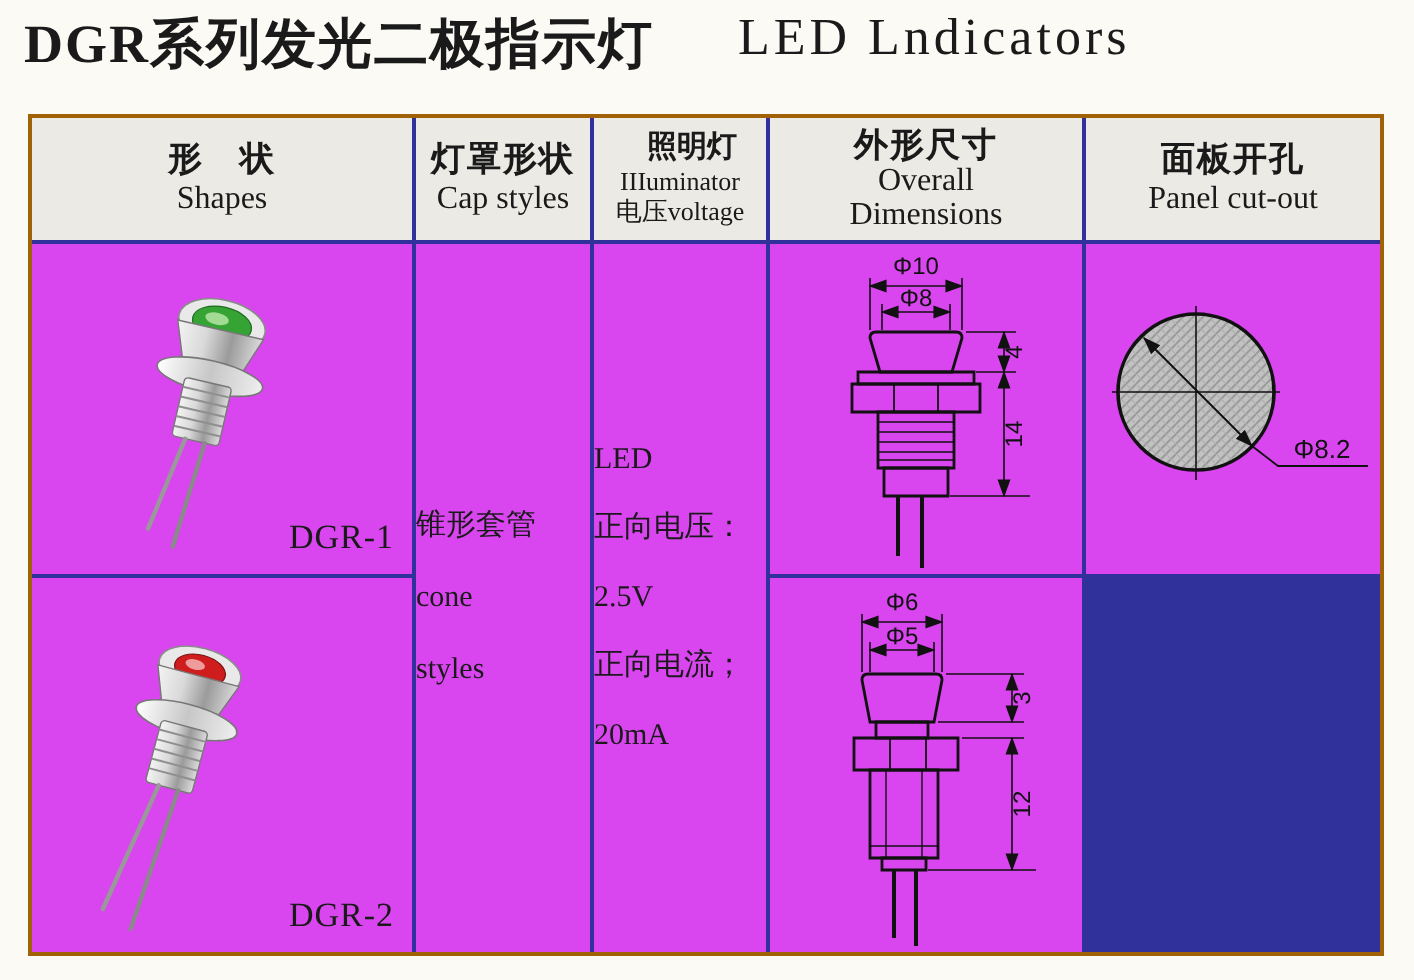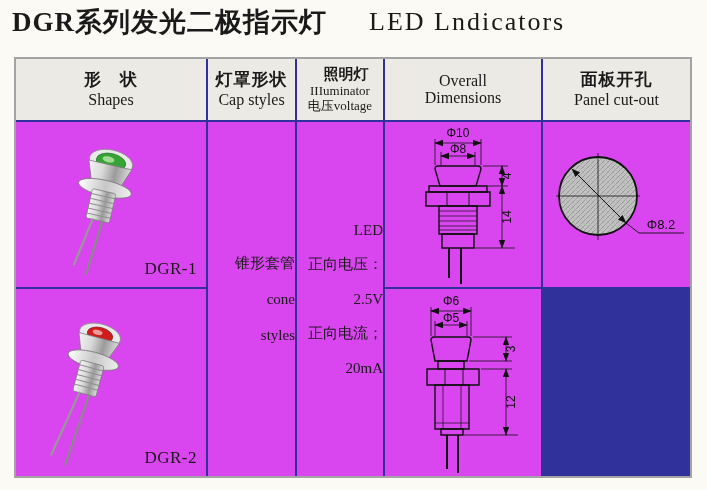--- a/index.html
+++ b/index.html
@@ -2,47 +2,47 @@
 <html><head>
 <meta charset="utf-8">
 <style>
   html,body{margin:0;padding:0;}
   body{
     width:707px;height:490px;position:relative;overflow:hidden;
     background:#fbfaf5;
     font-family:"Liberation Serif", serif;
     color:#1a1a1a;
   }
-  .title-row{position:absolute;left:12px;top:4px;width:690px;display:flex;align-items:center;}
+  .title-row{position:absolute;left:12px;top:4px;width:690px;display:flex;align-items:flex-start;}
   .title-zh{font-size:27px;font-weight:bold;letter-spacing:1px;}
   .title-en{font-size:26px;margin-left:42px;letter-spacing:2px;}
 
   .spec-table{
     position:absolute;left:14px;top:57px;
     display:grid;
     grid-template-columns:190px 87px 86px 156px 147px;
     grid-template-rows:61px 165px 187px;
     gap:2px;
     background:#31319b;           
-    border:2px solid #a3a3a3;
+    border:2px solid #a16207;
   }
   .cell{background:#d946ef;position:relative;overflow:hidden;}
   .hcell{
     background:#eceae4;
     display:flex;flex-direction:column;align-items:center;justify-content:center;
     text-align:center;line-height:1.25;
   }
   .h-zh{font-size:17px;font-weight:600;letter-spacing:1px;}
   .h-en{font-size:16px;}
   .h-zh-sm{font-size:15px;font-weight:600;padding-left:12px;}
   .h-en-sm{font-size:13px;line-height:1.15;}
   .h-sub{font-size:13px;line-height:1.15;}
 
   .center-col{
-    display:flex;flex-direction:column;align-items:flex-end;justify-content:center;
+    display:flex;flex-direction:column;align-items:flex-start;justify-content:center;
     text-align:center;
   }
   .cap-line{font-size:15px;line-height:2.4;}
   .ill-line{font-size:15px;line-height:2.3;}
 
   .model-label{
     position:absolute;font-size:17px;letter-spacing:.5px;
     right:9px;bottom:8px;text-align:center;
   }
   svg text{font-family:"Liberation Sans", sans-serif;}
@@ -90,20 +90,21 @@
   <div class="cell hcell">
     <span class="h-zh">灯罩形状</span>
     <span class="h-en">Cap styles</span>
   </div>
   <div class="cell hcell">
     <span class="h-zh-sm">照明灯</span>
     <span class="h-en-sm">IIIuminator</span>
     <span class="h-sub">电压voltage</span>
   </div>
   <div class="cell hcell">
+    <span class="h-zh">外形尺寸</span>
     <span class="h-en" style="line-height:1.05">Overall</span>
     <span class="h-en" style="line-height:1.05">Dimensions</span>
   </div>
   <div class="cell hcell">
     <span class="h-zh">面板开孔</span>
     <span class="h-en">Panel cut-out</span>
   </div>
 
   <div class="cell">
     <svg width="190" height="165" viewBox="0 0 190 165">

